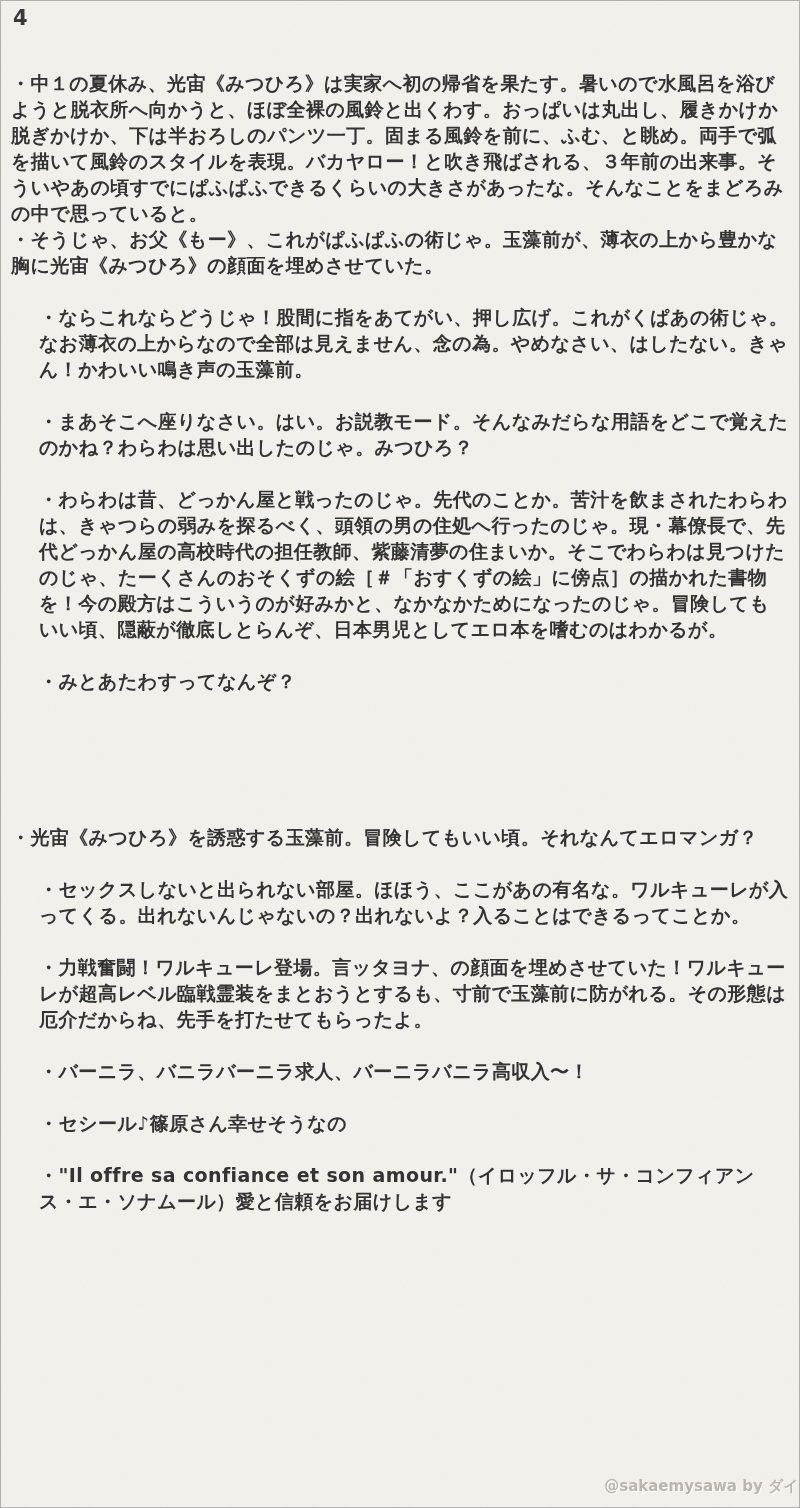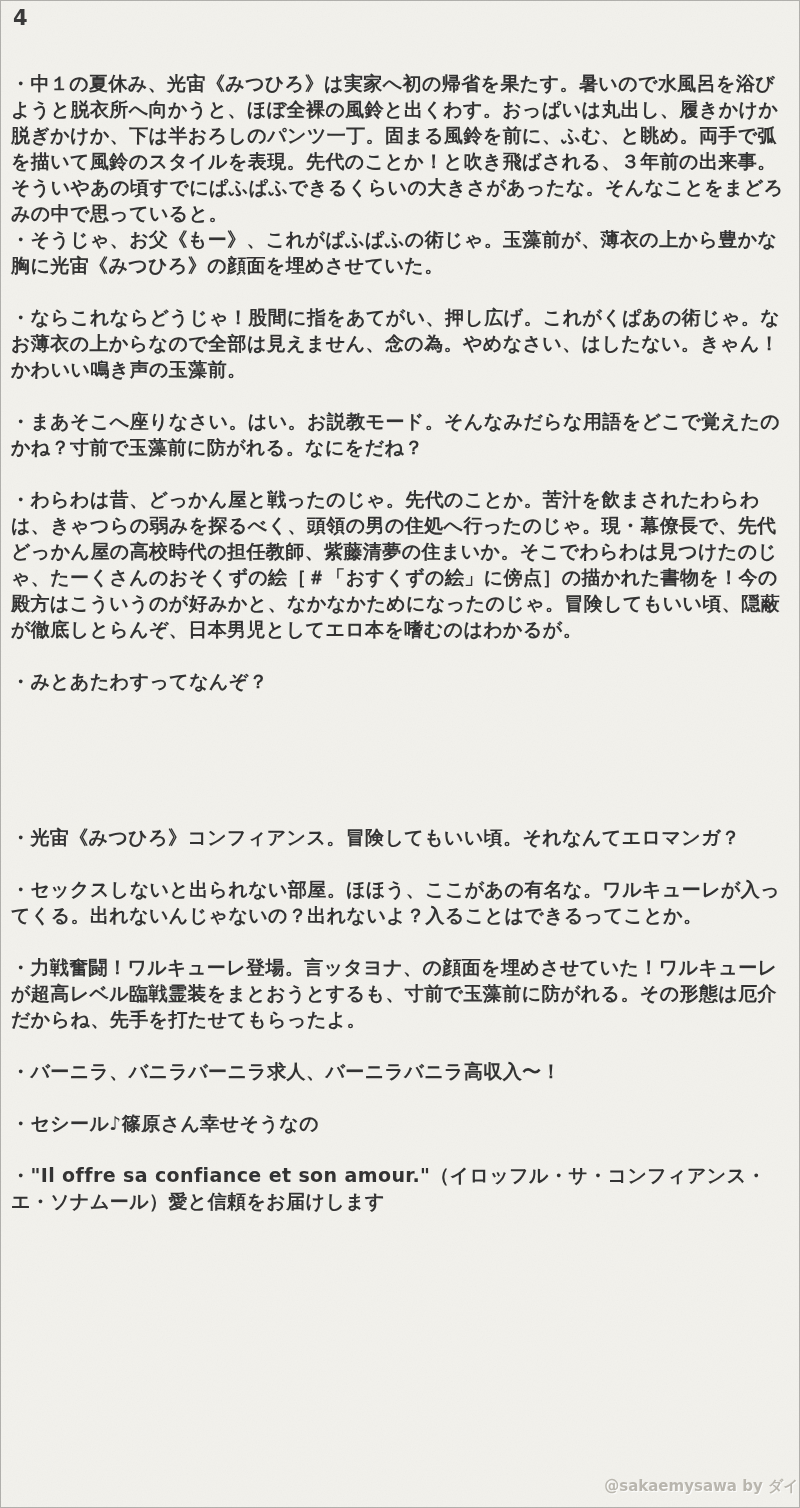--- a/index.html
+++ b/index.html
@@ -37,21 +37,21 @@
     position: absolute;
     top: 70px;
     left: 11px;
     right: 11px;
     font-size: 19px;
     line-height: 26px;
     letter-spacing: 0.4px;
     color: #333333;
   }
   .content p { margin: 0; }
-  .content p.g1 { margin-top: 26px; }
+  .content p.g1 { margin-top: 26px; margin-left: 28px; }
   .content p.g5 { margin-top: 130px; }
   .watermark {
     position: absolute;
     top: 1477px;
     right: -14px;
     font-size: 15px;
     font-weight: bold;
     white-space: nowrap;
     color: #b9b6ae;
     text-shadow: 1px 1px 1px #ffffff;
@@ -66,27 +66,27 @@
     <filter id="paperNoise">
       <feTurbulence type="fractalNoise" baseFrequency="0.8" numOctaves="2" stitchTiles="stitch"></feTurbulence>
       <feColorMatrix type="saturate" values="0"></feColorMatrix>
     </filter>
     <rect width="100%" height="100%" filter="url(#paperNoise)" opacity="0.05"></rect>
   </svg>
 
   <div class="pagenum">4</div>
 
   <div class="content">
-    <p>・中１の夏休み、光宙《みつひろ》は実家へ初の帰省を果たす。暑いので水風呂を浴びようと脱衣所へ向かうと、ほぼ全裸の風鈴と出くわす。おっぱいは丸出し、履きかけか脱ぎかけか、下は半おろしのパンツ一丁。固まる風鈴を前に、ふむ、と眺め。両手で弧を描いて風鈴のスタイルを表現。先代のことか！と吹き飛ばされる、３年前の出来事。そういやあの頃すでにぱふぱふできるくらいの大きさがあったな。そんなことをまどろみの中で思っていると。</p>
+    <p>・中１の夏休み、光宙《みつひろ》は実家へ初の帰省を果たす。暑いので水風呂を浴びようと脱衣所へ向かうと、ほぼ全裸の風鈴と出くわす。おっぱいは丸出し、履きかけか脱ぎかけか、下は半おろしのパンツ一丁。固まる風鈴を前に、ふむ、と眺め。両手で弧を描いて風鈴のスタイルを表現。バカヤロー！と吹き飛ばされる、３年前の出来事。そういやあの頃すでにぱふぱふできるくらいの大きさがあったな。そんなことをまどろみの中で思っていると。</p>
     <p>・そうじゃ、お父《もー》、これがぱふぱふの術じゃ。玉藻前が、薄衣の上から豊かな胸に光宙《みつひろ》の顔面を埋めさせていた。</p>
     <p class="g1">・ならこれならどうじゃ！股間に指をあてがい、押し広げ。これがくぱあの術じゃ。なお薄衣の上からなので全部は見えません、念の為。やめなさい、はしたない。きゃん！かわいい鳴き声の玉藻前。</p>
-    <p class="g1">・まあそこへ座りなさい。はい。お説教モード。そんなみだらな用語をどこで覚えたのかね？寸前で玉藻前に防がれる。なにをだね？</p>
+    <p class="g1">・まあそこへ座りなさい。はい。お説教モード。そんなみだらな用語をどこで覚えたのかね？わらわは思い出したのじゃ。みつひろ？</p>
     <p class="g1">・わらわは昔、どっかん屋と戦ったのじゃ。先代のことか。苦汁を飲まされたわらわは、きゃつらの弱みを探るべく、頭領の男の住処へ行ったのじゃ。現・幕僚長で、先代どっかん屋の高校時代の担任教師、紫藤清夢の住まいか。そこでわらわは見つけたのじゃ、たーくさんのおそくずの絵［＃「おすくずの絵」に傍点］の描かれた書物を！今の殿方はこういうのが好みかと、なかなかためになったのじゃ。冒険してもいい頃、隠蔽が徹底しとらんぞ、日本男児としてエロ本を嗜むのはわかるが。</p>
     <p class="g1">・みとあたわすってなんぞ？</p>
-    <p class="g5">・光宙《みつひろ》コンフィアンス。冒険してもいい頃。それなんてエロマンガ？</p>
+    <p class="g5">・光宙《みつひろ》を誘惑する玉藻前。冒険してもいい頃。それなんてエロマンガ？</p>
     <p class="g1">・セックスしないと出られない部屋。ほほう、ここがあの有名な。ワルキューレが入ってくる。出れないんじゃないの？出れないよ？入ることはできるってことか。</p>
     <p class="g1">・力戦奮闘！ワルキューレ登場。言ッタヨナ、の顔面を埋めさせていた！ワルキューレが超高レベル臨戦霊装をまとおうとするも、寸前で玉藻前に防がれる。その形態は厄介だからね、先手を打たせてもらったよ。</p>
     <p class="g1">・バーニラ、バニラバーニラ求人、バーニラバニラ高収入〜！</p>
     <p class="g1">・セシール♪篠原さん幸せそうなの</p>
     <p class="g1">・"Il offre sa confiance et son amour."（イロッフル・サ・コンフィアンス・エ・ソナムール）愛と信頼をお届けします</p>
   </div>
 
   <div class="watermark">@sakaemysawa by ダイコ</div>
 
 </div>

